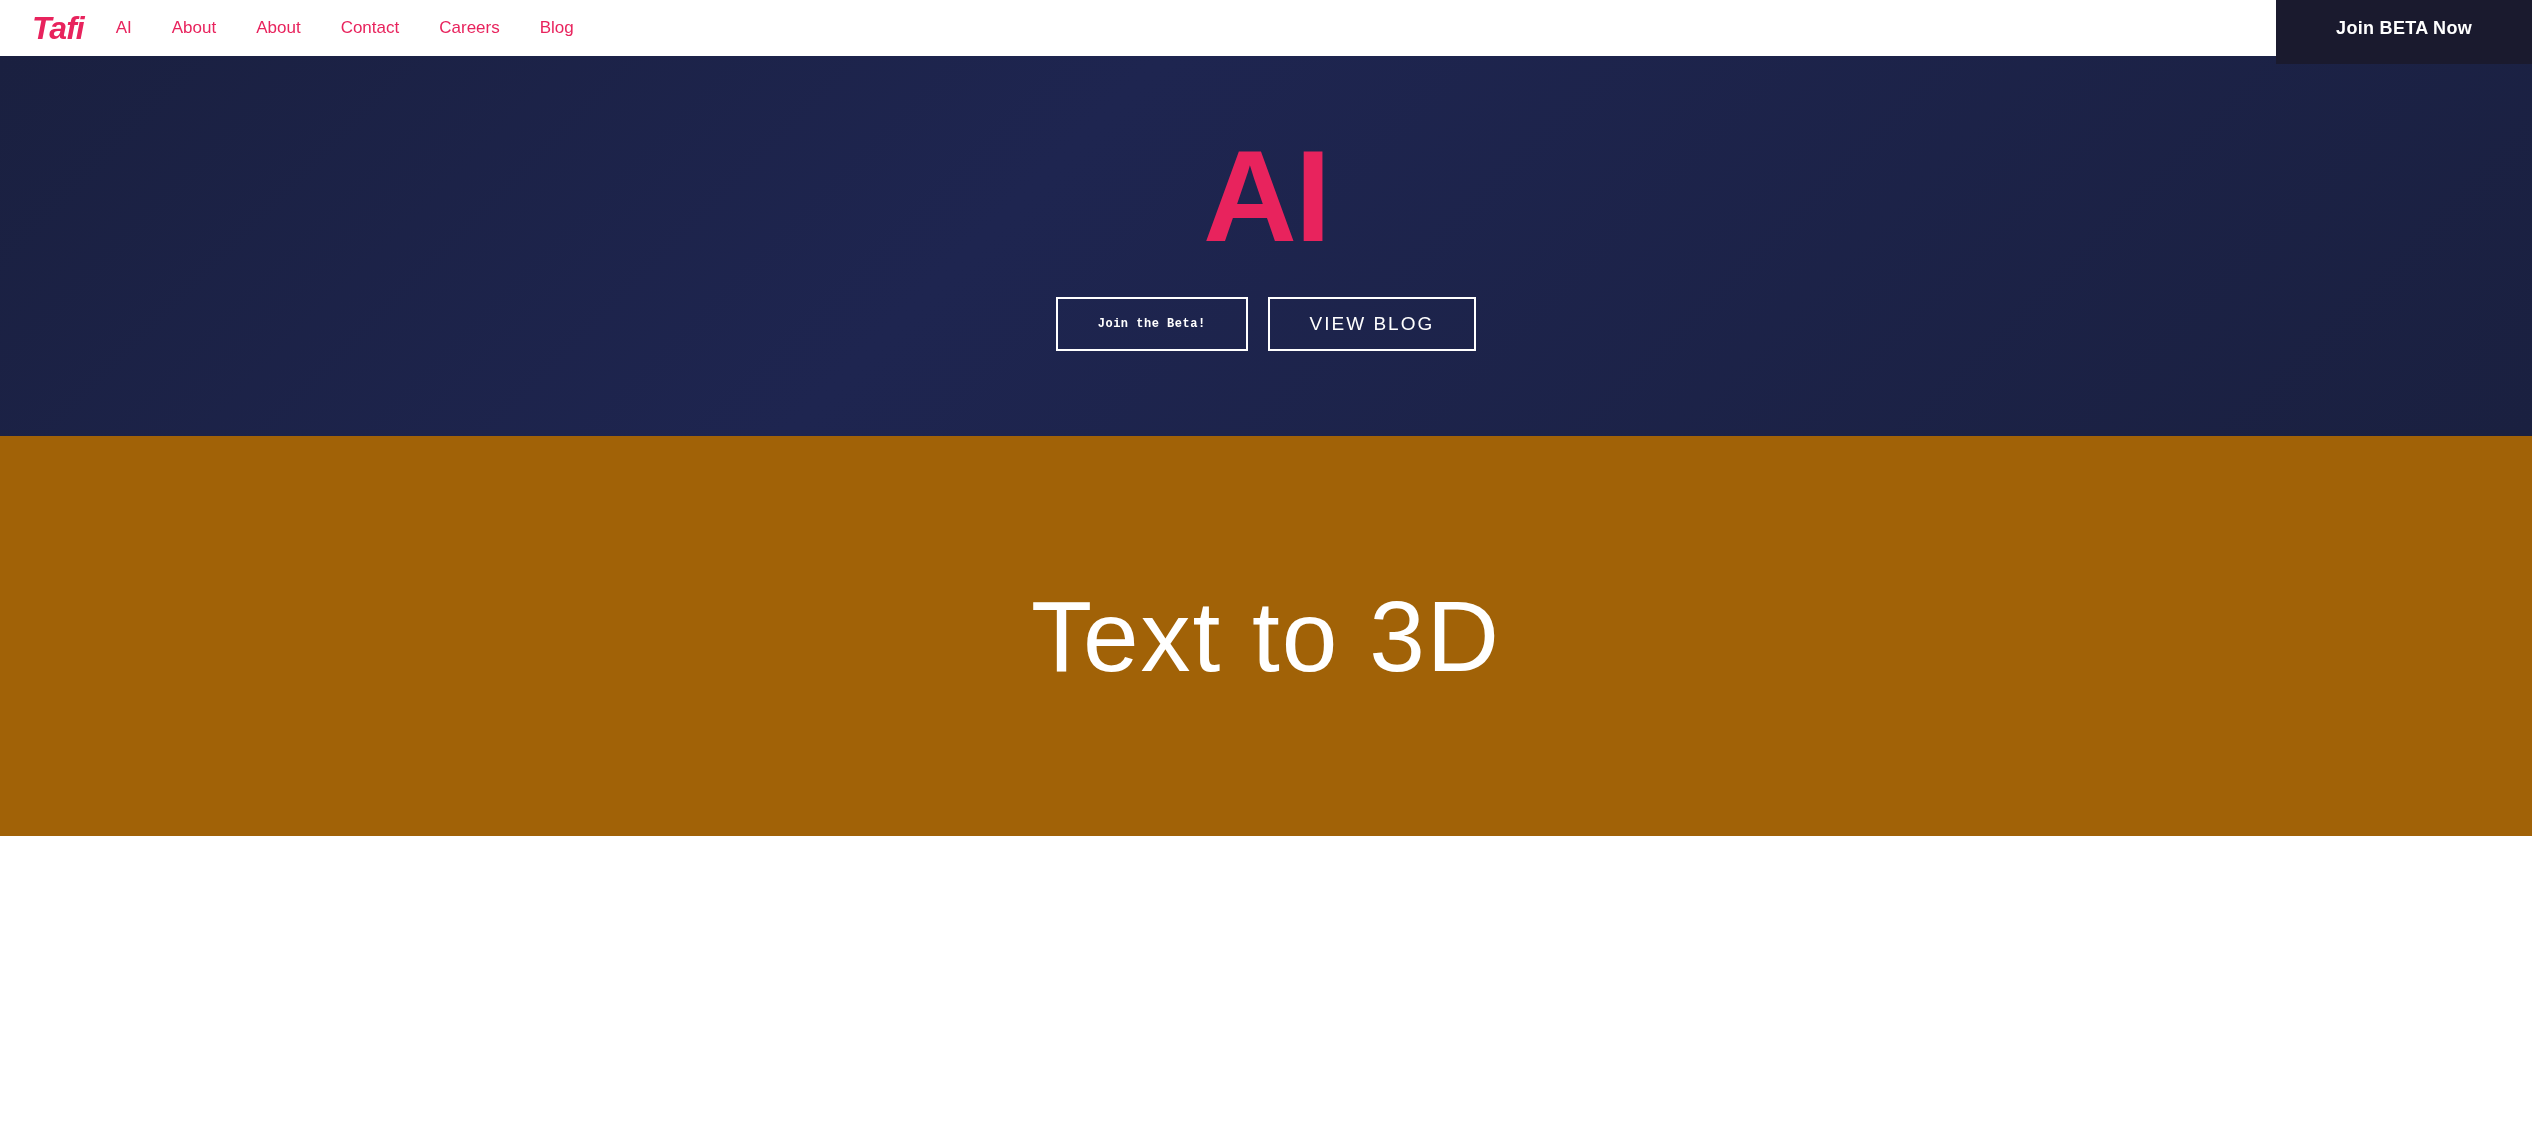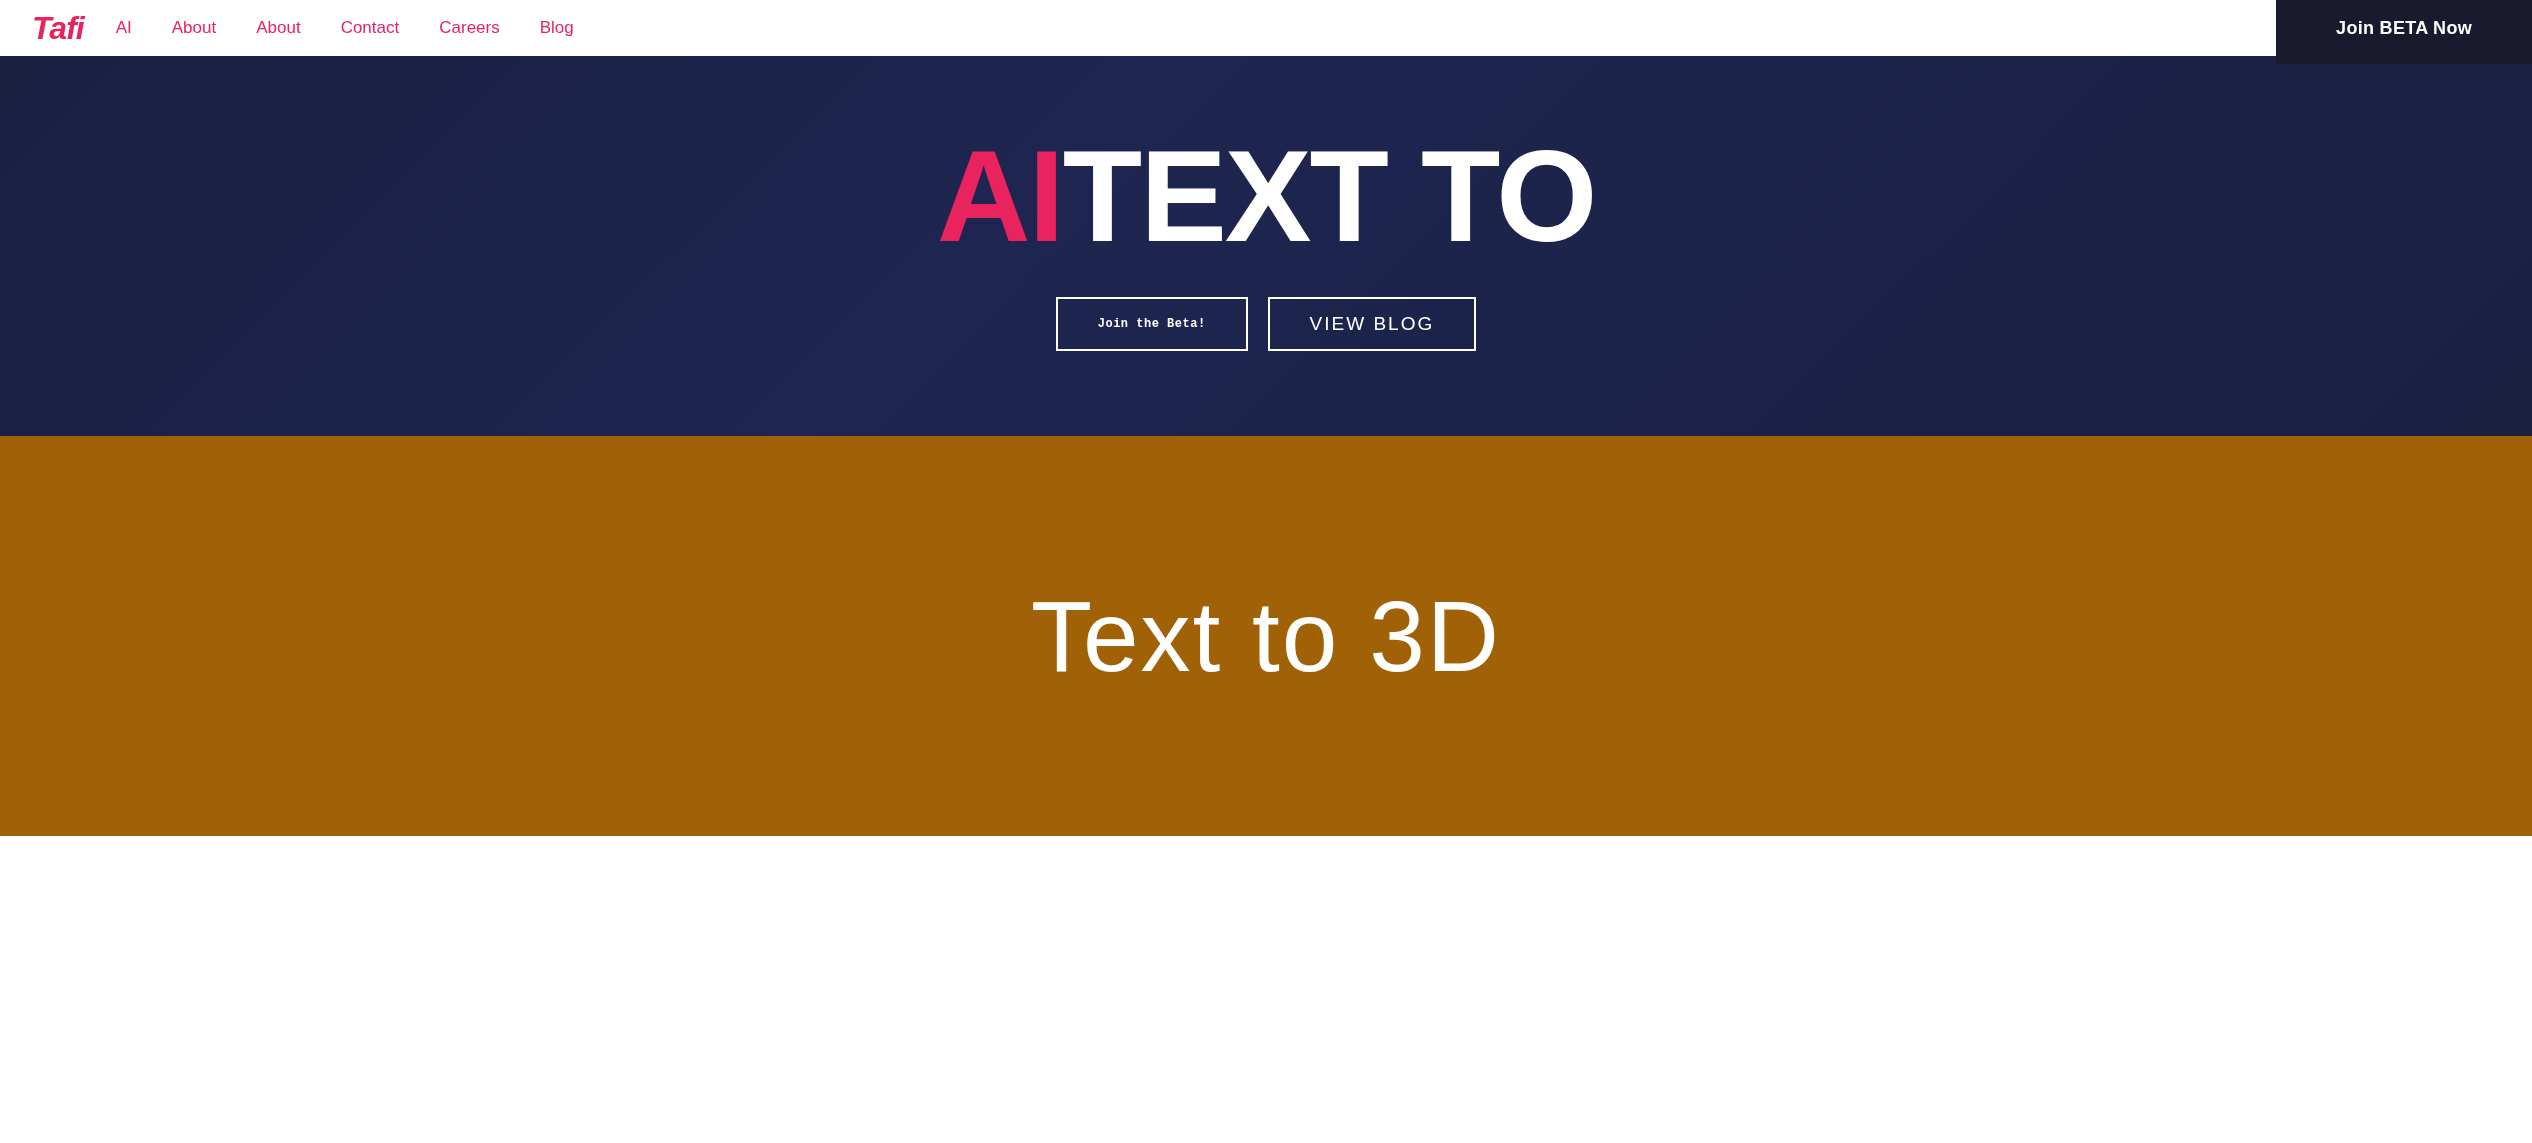--- a/index.html
+++ b/index.html
@@ -191,21 +191,20 @@
     <a class="nav-link">Blog</a>
   </div>
   <div class="navbar-cta">
     <button class="join-beta-btn">Join BETA Now</button>
   </div>
 </nav>
 
 <section class="hero">
   <div class="hero-title-line1">
     <span class="hero-ai">AI</span>
-    <span class="hero-text-to"> TEXT TO </span>
   </div>
   <div class="hero-buttons">
     <button class="btn-join-beta">Join the Beta!</button>
     <button class="btn-view-blog">VIEW BLOG</button>
   </div>
 </section>
 
 <section class="section-dark">
   <div class="section-dark-text">Text to 3D</div>
 </section>

